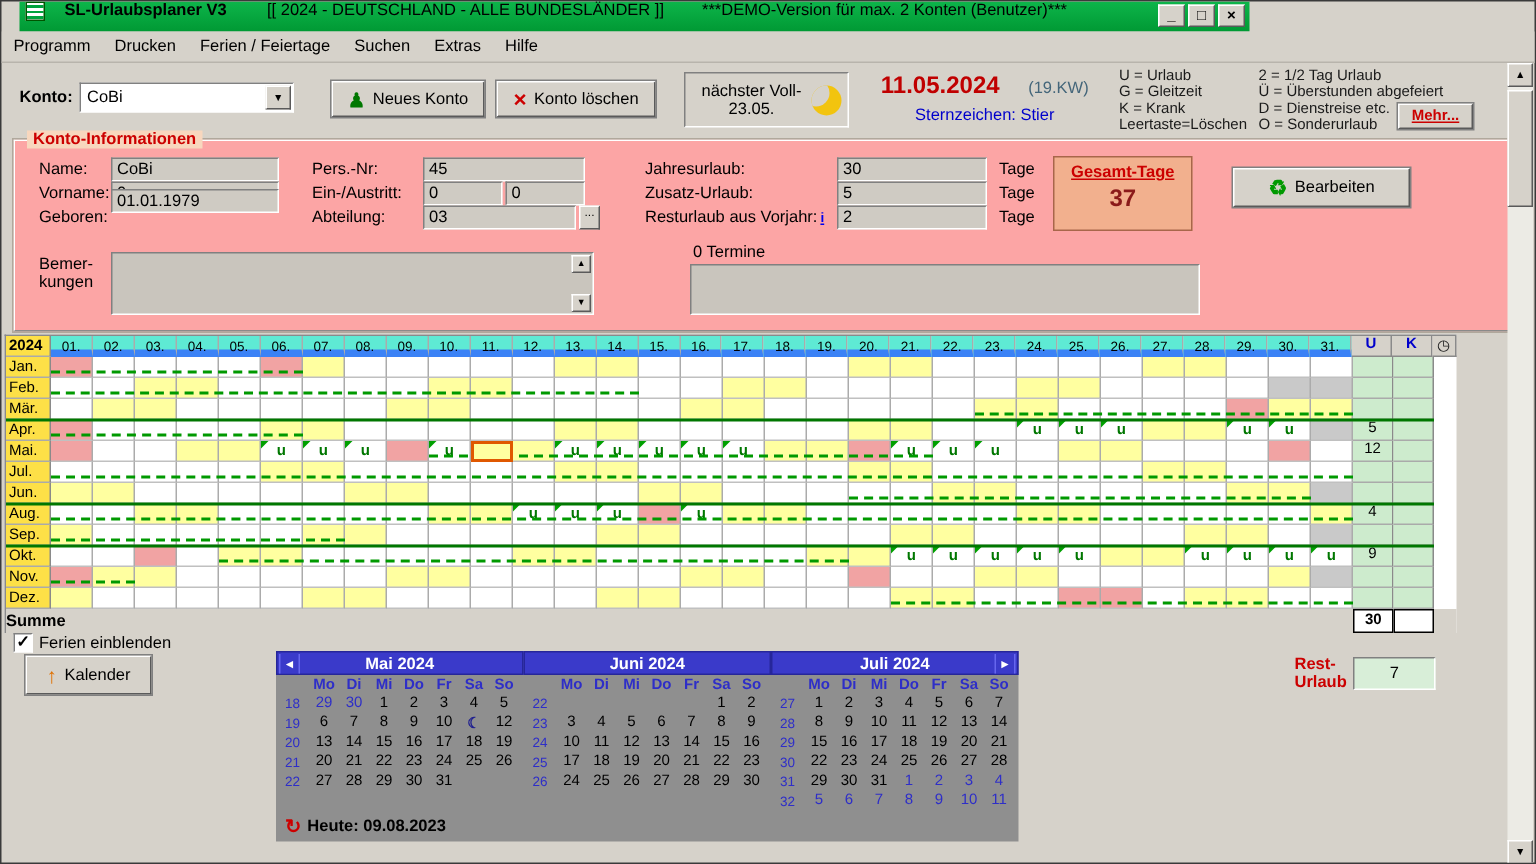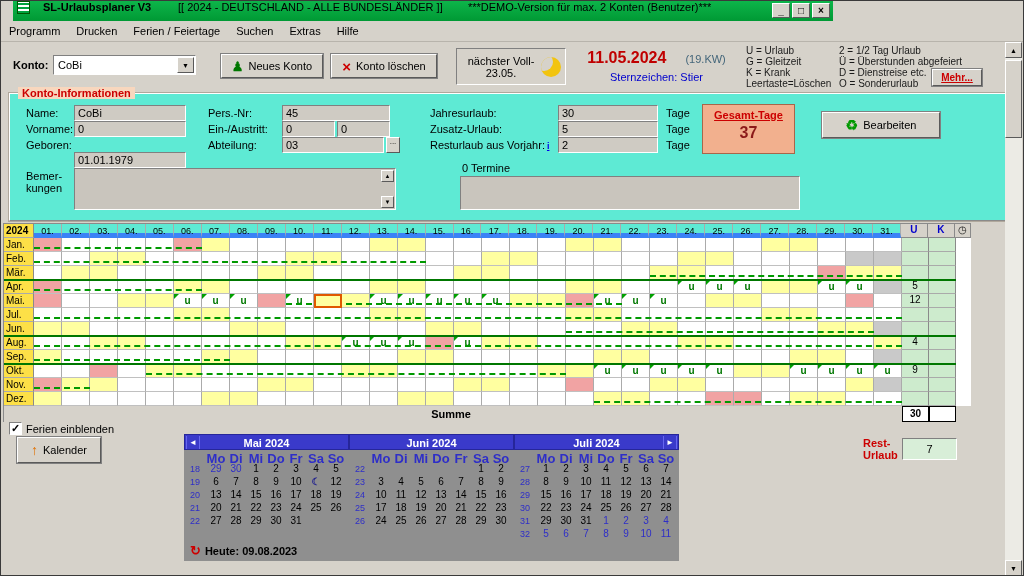--- a/index.html
+++ b/index.html
@@ -35,21 +35,21 @@
   .date-val{color:#C00000;font-weight:bold;font-size:16px}
   .date-week{color:#44667A;font-size:11px;margin-left:19px}
   .zodiac{color:#0000CC;margin-top:4px}
   .legend{position:absolute;left:745px;top:44px;font-size:10px;color:#1A1A1A;line-height:11px}
   .legend-row{display:flex}
   .legend-c1{width:93px}
   .legend-c2{width:160px}
   .btn-mehr{position:absolute;left:931px;top:68px;width:50px;height:17px;color:#CC0000;font-weight:bold;font-size:10px;text-decoration:underline}
 
   
-  .konto-panel{position:absolute;left:8px;top:92px;width:998px;height:128px;background:#5eead4;border:1px solid;border-color:#FFF #8A8A8A #8A8A8A #FFF;outline:1px solid #B0A89C}
+  .konto-panel{position:absolute;left:8px;top:92px;width:998px;height:128px;background:#fca5a5;border:1px solid;border-color:#FFF #8A8A8A #8A8A8A #FFF;outline:1px solid #B0A89C}
   .konto-legend{position:absolute;left:8px;top:-7px;background:#F8D7BE;padding:0 4px;color:#CC0000;font-weight:bold}
   .kp-lbl{position:absolute;white-space:nowrap}
   .vbox{position:absolute;background:#CFCBC3;border:1px solid;border-color:#808080 #FFF #FFF #808080;height:16px;padding:1px 3px;overflow:hidden}
   .gesamtbox{position:absolute;left:692px;top:10px;width:93px;height:50px;background:#F2B08E;border:1px solid #A8664A;text-align:center}
   .gesamt-l{color:#CC0000;font-weight:bold;text-decoration:underline;margin-top:4px}
   .gesamt-v{color:#8B1A1A;font-weight:bold;font-size:16px;margin-top:3px}
   .btn-bearb{position:absolute;left:812px;top:18px;width:118px;height:26px}
   .icon-refresh{color:#009900;font-size:14px;font-weight:bold}
   .bembox{position:absolute;left:64px;top:74px;width:322px;height:42px;background:#C9C5BD;border:1px solid;border-color:#808080 #FFF #FFF #808080}
   .bem-arr{position:absolute;right:1px;width:13px;height:12px;background:#D6D2CA;border:1px solid;border-color:#FFF #5A5A5A #5A5A5A #FFF;font-size:6px;text-align:center;line-height:11px}
@@ -70,38 +70,38 @@
   .icell{width:16px;background:#D6D2CA;font-size:10px;text-align:center;border-right:1px solid #8A8A8A;border-bottom:1px solid #8A8A8A;color:#222}
   .we{background:#FFFFA0}
   .hol{background:#F1A3A3}
   .na{background:#C9C9C9}
   .u{color:#007700;font-weight:bold;font-size:10px;line-height:13px}
   .u::before{content:"";position:absolute;left:0;top:0;border-left:5px solid #00A000;border-bottom:5px solid transparent}
   .today{outline:2px solid #E05800;outline-offset:-2px;z-index:2}
   .fseg{position:absolute;top:9px;height:0;border-top:2px dashed #009900;pointer-events:none}
   .qline{position:absolute;left:0;bottom:-1px;width:952px;border-top:2px solid #007700;pointer-events:none;z-index:3}
   .summerow{height:16px;background:#D6D2CA}
-  .summelabel{width:898px;text-align:center;font-weight:bold;padding:2px 4px 0 0}
+  .summelabel{width:898px;text-align:left;font-weight:bold;padding:2px 4px 0 0}
   .summeval{background:#fff;border:1px solid #000;font-weight:bold;padding-top:1px}
 
   
   .ferien-check{position:absolute;left:8px;top:421px;display:flex;align-items:center;gap:4px}
   .checkbox{width:13px;height:13px;background:#fff;border:1px solid;border-color:#808080 #FFF #FFF #808080;font-size:11px;line-height:11px;text-align:center;font-weight:bold}
   .btn-kalender{position:absolute;left:16px;top:436px;width:84px;height:26px}
   .icon-up{color:#E07000;font-size:14px;font-weight:bold}
 
   .minical{position:absolute;left:183px;top:433px;width:495px;height:127px;background:#8F8F8F;display:flex}
   .cal{width:165px;position:relative}
   .calhead{height:16px;background:#3A3ACA;color:#fff;font-weight:bold;text-align:center;line-height:16px;position:relative;border:1px solid #26269A}
   .navbtn{position:absolute;top:1px;width:14px;height:13px;background:#3A3ACA;color:#fff;font-size:8px;line-height:13px;border-left:1px solid #6666EE;border-right:1px solid #6666EE}
   .navbtn.prev{left:1px}
   .navbtn.next{right:1px}
   .dowrow,.weekrow{display:flex;height:13px}
   .wknum{width:22px;color:#2E2EC8;font-size:9px;text-align:center;padding-top:1px}
-  .dow{width:20px;color:#2E2EC8;font-size:13px;font-weight:bold;text-align:center;padding-top:1px}
+  .dow{width:20px;color:#2E2EC8;font-size:10px;font-weight:bold;text-align:center;padding-top:1px}
   .mday{width:20px;font-size:10px;text-align:center;color:#000}
   .mday.other{color:#2E2EC8}
   .mday.moon{color:#20208F;font-weight:bold}
   .heute{position:absolute;left:6px;bottom:3px;display:flex;align-items:center;gap:4px;font-weight:bold}
   .icon-redo{color:#CC0000;font-size:13px;font-weight:bold}
 
   .rest-label{position:absolute;left:862px;top:436px;color:#CC0000;font-weight:bold;line-height:12px}
   .rest-box{position:absolute;left:901px;top:437px;width:55px;height:22px;background:#D8EED8;border:1px solid;border-color:#808080 #FFF #FFF #808080;text-align:center;padding-top:4px}
 
   
@@ -179,21 +179,21 @@
 <div class="btn btn-mehr">Mehr...</div>
 
 <div class="konto-panel">
   <div class="konto-legend">Konto-Informationen</div>
 
   <span class="kp-lbl" style="left:16px;top:13px">Name:</span>
   <div class="vbox" style="left:64px;top:11px;width:112px">CoBi</div>
   <span class="kp-lbl" style="left:16px;top:29px">Vorname:</span>
   <div class="vbox" style="left:64px;top:27px;width:112px">0</div>
   <span class="kp-lbl" style="left:16px;top:45px">Geboren:</span>
-  <div class="vbox" style="left:64px;top:58px;width:112px">01.01.1979</div>
+  <div class="vbox" style="left:64px;top:32px;width:112px">01.01.1979</div>
 
   <span class="kp-lbl" style="left:198px;top:13px">Pers.-Nr:</span>
   <div class="vbox" style="left:272px;top:11px;width:108px">45</div>
   <span class="kp-lbl" style="left:198px;top:29px">Ein-/Austritt:</span>
   <div class="vbox" style="left:272px;top:27px;width:53px">0</div>
   <div class="vbox" style="left:327px;top:27px;width:53px">0</div>
   <span class="kp-lbl" style="left:198px;top:45px">Abteilung:</span>
   <div class="vbox" style="left:272px;top:43px;width:102px">03</div>
   <div class="mini-btn" style="left:376px;top:43px">...</div>
 

